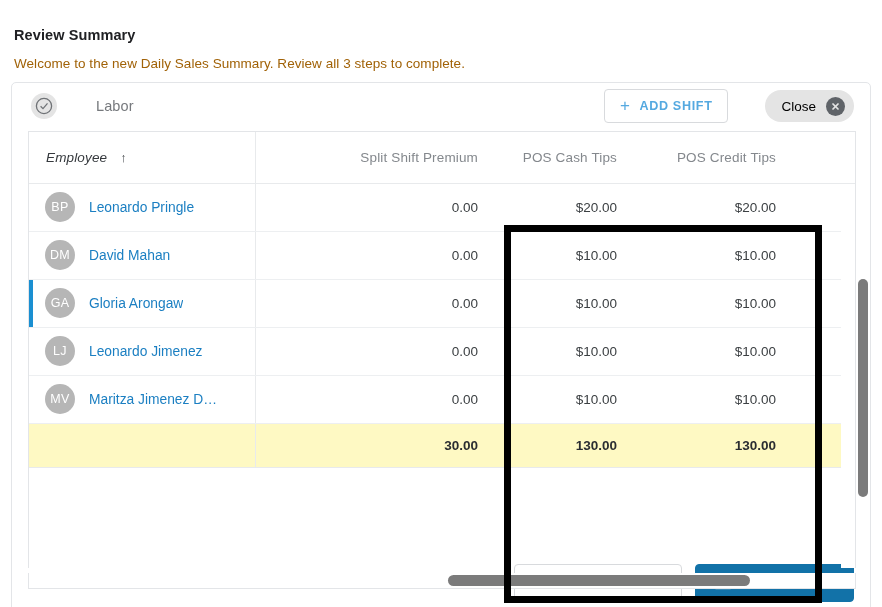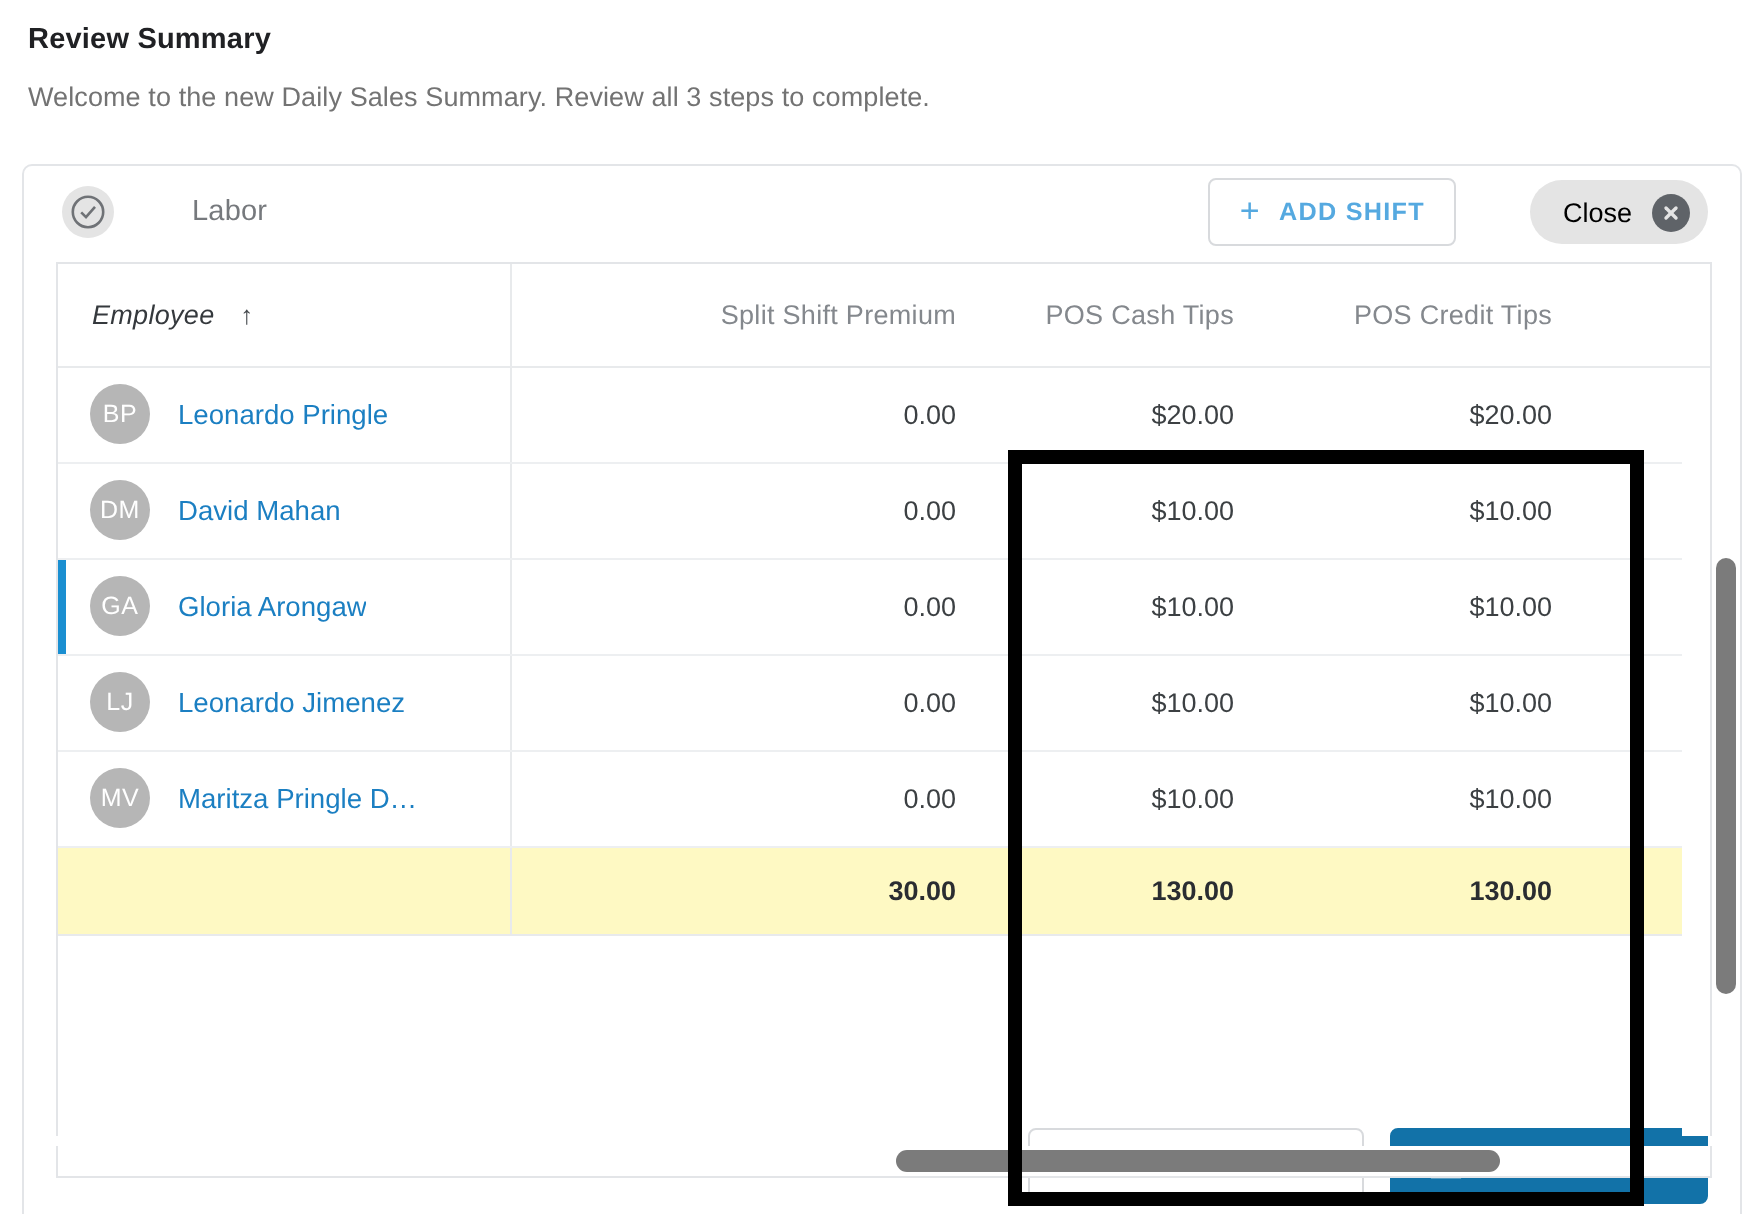--- a/index.html
+++ b/index.html
@@ -11,32 +11,32 @@
     height: 607px;
     background: #ffffff;
     font-family: "Liberation Sans", sans-serif;
     color: #3c4043;
     overflow: hidden;
     position: relative;
   }
 
   
   .page-head {
-    padding: 12px 0 0 14px;
+    padding: 27px 0 0 14px;
   }
   .page-title {
     font-size: 14.5px;
     font-weight: bold;
     color: #202124;
     letter-spacing: .1px;
     margin: 0 0 13px 0;
   }
   .page-subtitle {
     font-size: 13.5px;
-    color: #737373;
+    color: #a16207;
     margin: 0;
     letter-spacing: .05px;
   }
 
   
   .card {
     position: absolute;
     left: 11px;
     top: 82px;
     width: 860px;
@@ -448,21 +448,21 @@
           <td class="num">$10.00</td>
           <td class="num">$10.00</td>
           <td></td>
         </tr>
 
 
         <tr>
           <td class="emp">
             <div class="emp-cell">
               <span class="avatar">MV</span>
-              <span class="emp-name">Maritza Pringle D…</span>
+              <span class="emp-name">Maritza Jimenez D…</span>
             </div>
           </td>
           <td class="num">0.00</td>
           <td class="num">$10.00</td>
           <td class="num">$10.00</td>
           <td></td>
         </tr>
 
         <tr class="totals">
           <td class="emp"></td>

